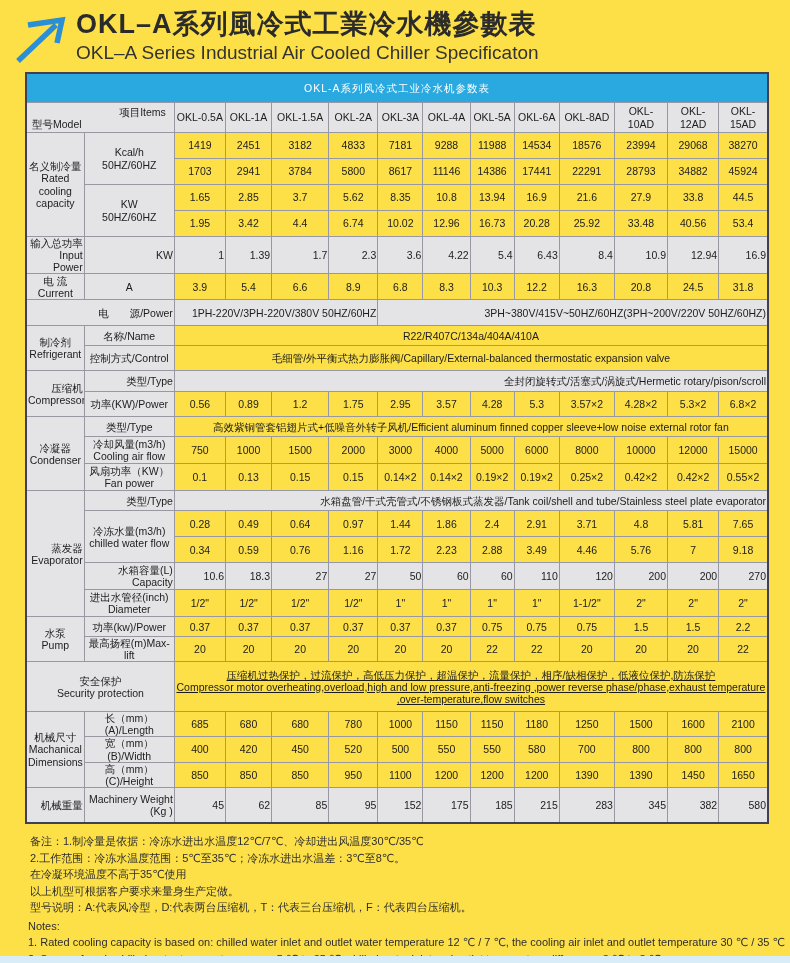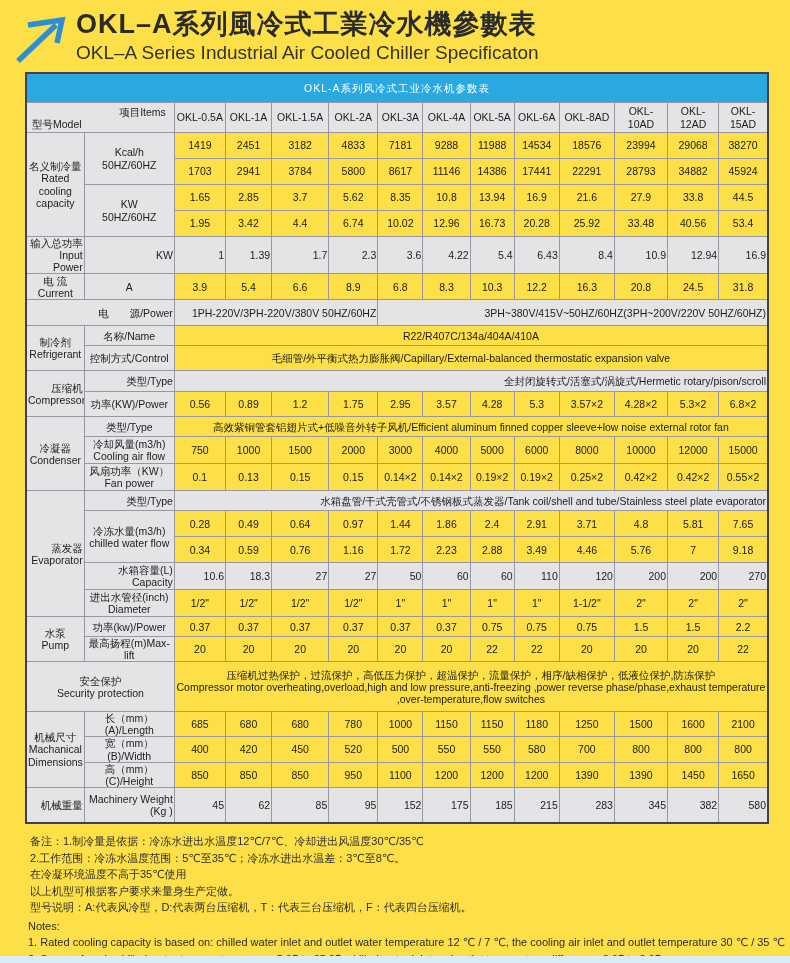--- a/index.html
+++ b/index.html
@@ -22,21 +22,21 @@
   tr.sub>td{border-top:1px solid #c0c0c8;}
   .caption-row th{background:#29a9e0;color:#ffffff;font-size:17px;font-weight:500;height:28px;
     letter-spacing:1px;border:1px solid #29a9e0;border-bottom:1.6px solid #3f3f58;}
   .gray, tr.grayrow>td{background:#e4e4e7;text-align:right;}
   td.cat,td.item,th.cat{background:#e4e4e7;}
   .hdr{height:30px;background:#e4e4e7;}
   .corner{position:relative;background-color:#e4e4e7;
     background-image:linear-gradient(to bottom right,transparent calc(50% - 0.8px),#80808c calc(50% - 0.8px),#80808c calc(50% + 0.8px),transparent calc(50% + 0.8px));}
   .corner .c-model{position:absolute;left:5px;bottom:2px;font-size:10.5px;}
   .corner .c-items{position:absolute;right:8px;top:3px;font-size:10.5px;text-align:center;}
-  .lx{text-align:left;padding:2px 6px;}
+  .lx{text-align:left;padding:2px 6px;text-decoration:underline;}
   .two-line span{display:block;}
   .r20{height:20px}.r21{height:21px}.r22{height:26px}.r25{height:25px}
   .r26{height:26px}.r27{height:27px}.r36{height:36px}.r50{height:50px}
   td.sec-label{line-height:1.25;}
 
   
   .notes{margin:9px 0 0 30px;font-size:11px;color:#2e2e2e;line-height:16.5px;}
   .notes .ind1{}
   .notes-en{margin:2px 0 0 28px;font-size:11px;color:#2e2e2e;line-height:16.5px;}
 

